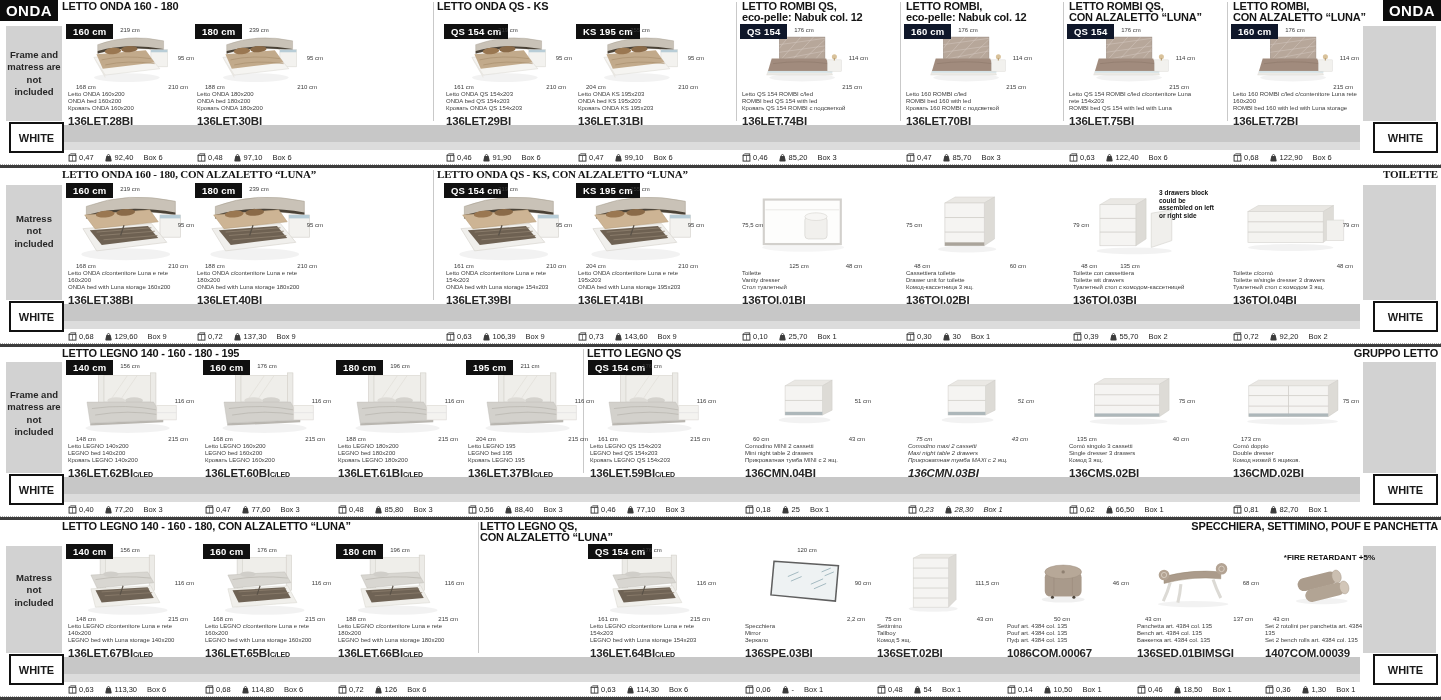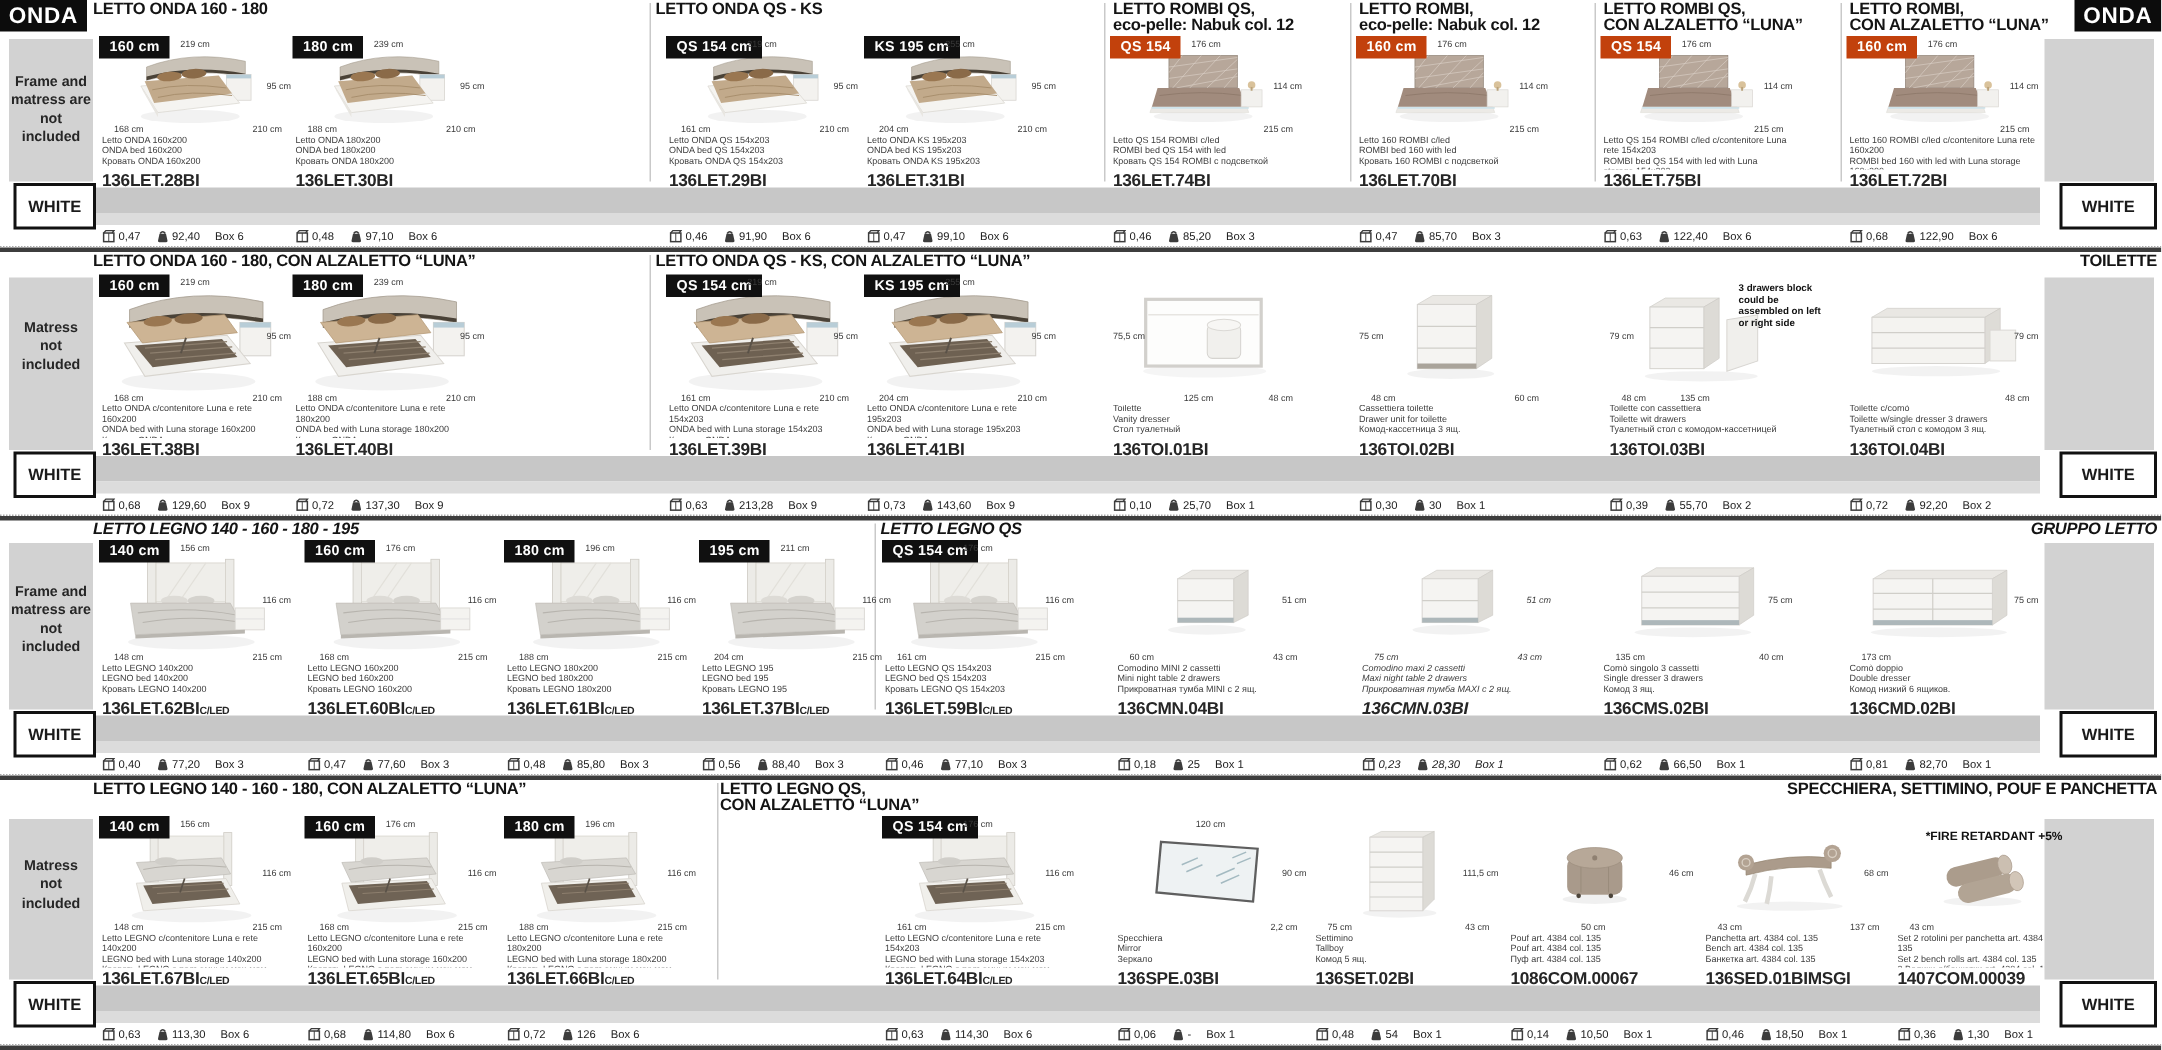--- a/index.html
+++ b/index.html
@@ -16,21 +16,21 @@
   .sec-title.right{right:3px;text-align:center;}
   .rule{position:absolute;top:2px;bottom:44px;width:1px;background:#c9c9c9;}
   .body{position:relative;}
   .main{position:absolute;left:62px;right:81px;top:0;bottom:0;}
   .bar{position:absolute;left:0;right:0;}
   .bar.code{bottom:23px;height:17px;background:#c7c7c7;}
   .bar.strip{bottom:15px;height:8px;background:#dcdcdc;}
   .cell{position:absolute;top:0;bottom:0;display:flex;flex-direction:column;}
   .ptag{position:absolute;top:0;left:-2px;z-index:2;background:#101010;color:#fff;
         font-size:9.5px;font-weight:bold;padding:2px 7px;letter-spacing:.2px;}
-  .ptag.gray{background:#c2410c;}
+  .ptag.gray{background:#0f172a;}
   .imgarea{position:relative;flex:1;margin-top:2px;}
   .imgarea svg.pimg{position:absolute;left:0;top:6px;width:100%;height:calc(100% - 8px);}
   .dim{position:absolute;font-size:6px;color:#3a3a3a;white-space:nowrap;z-index:3;}
   .dim.top{top:1px;left:50%;transform:translateX(-50%);}
   .dim.right{right:-2px;top:44%;}
   .dim.left{left:0;top:44%;}
   .dim.bl{bottom:1px;left:8px;}
   .dim.br{bottom:1px;right:4px;}
   .dim.bottom{bottom:1px;left:46%;transform:translateX(-50%);}
   .pnote{position:absolute;right:-18px;top:4px;width:56px;font-size:6.5px;font-weight:bold;
@@ -507,21 +507,21 @@
             <div class="sidenote">Frame and
 matress are
 not included</div>
           </div>
           <div class="side right"></div>
           <div class="whitebox left">WHITE</div>
           <div class="whitebox right">WHITE</div>
         </div>
       </section>
       <section class="band" style="height: 179px;">
-        <div class="titlebar" style="height: 15px;">
+        <div class="titlebar" style="height: 15px; font-family: Liberation Serif, serif;">
           <div class="sec-title" style="left: 62px;">LETTO ONDA 160 - 180, CON ALZALETTO “LUNA”</div>
           <div class="sec-title" style="left: 437px;">LETTO ONDA QS - KS, CON ALZALETTO “LUNA”</div>
           <div class="sec-title right">TOILETTE</div>
         </div>
         <div class="rule" style="left: 433px;"></div>
         <div class="body" style="height: 161px;">
           <div class="main">
             <div class="bar code"></div>
             <div class="bar strip"></div>
             <div class="cell" style="left: 6px; width: 124px;">
@@ -605,21 +605,21 @@
                 <span class="ipair">
                   <svg class="iicon" preserveAspectRatio="xMidYMax meet" viewBox="0 0 10 10">
                     <use href="#sym-vol"></use>
                   </svg>
                   <span class="ival">0,63</span>
                 </span>
                 <span class="ipair">
                   <svg class="iicon" preserveAspectRatio="xMidYMax meet" viewBox="0 0 10 10">
                     <use href="#sym-wt"></use>
                   </svg>
-                  <span class="ival">213,28</span>
+                  <span class="ival">106,39</span>
                 </span>
                 <span class="boxlbl">Box 9</span>
               </div>
             </div>
             <div class="cell" style="left: 516px; width: 124px;">
               <div class="ptag">KS 195 cm</div>
               <div class="imgarea">
                 <svg class="pimg" preserveAspectRatio="xMidYMax meet" viewBox="0 0 130 90">
                   <use href="#sym-bed-onda-luna"></use>
                 </svg>
@@ -771,21 +771,21 @@
           <div class="side left">
             <div class="sidenote">Matress
 not included</div>
           </div>
           <div class="side right"></div>
           <div class="whitebox left">WHITE</div>
           <div class="whitebox right">WHITE</div>
         </div>
       </section>
       <section class="band" style="height: 173px;">
-        <div class="titlebar" style="height: 13px; font-style: italic;">
+        <div class="titlebar" style="height: 13px;">
           <div class="sec-title" style="left: 62px;">LETTO LEGNO 140 - 160 - 180 - 195</div>
           <div class="sec-title" style="left: 587px;">LETTO LEGNO QS</div>
           <div class="sec-title right">GRUPPO LETTO</div>
         </div>
         <div class="rule" style="left: 583px;"></div>
         <div class="body" style="height: 157px;">
           <div class="main">
             <div class="bar code"></div>
             <div class="bar strip"></div>
             <div class="cell" style="left: 6px; width: 124px;">

